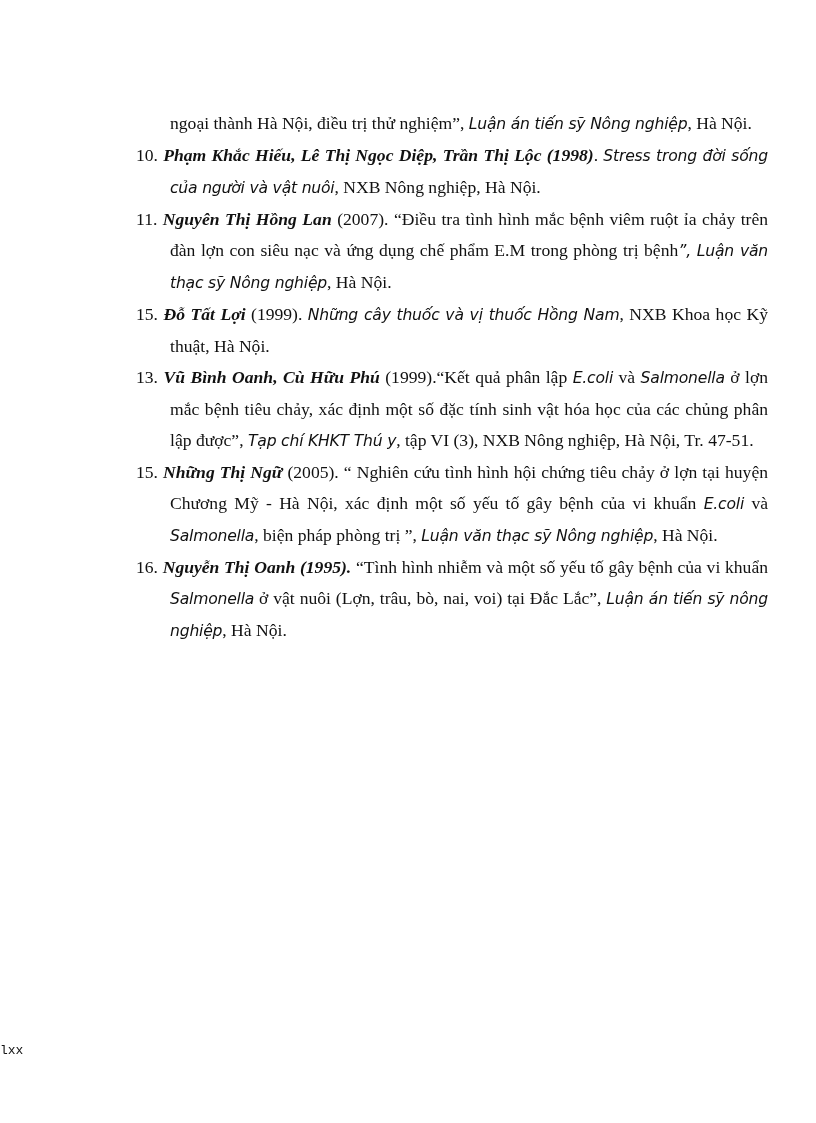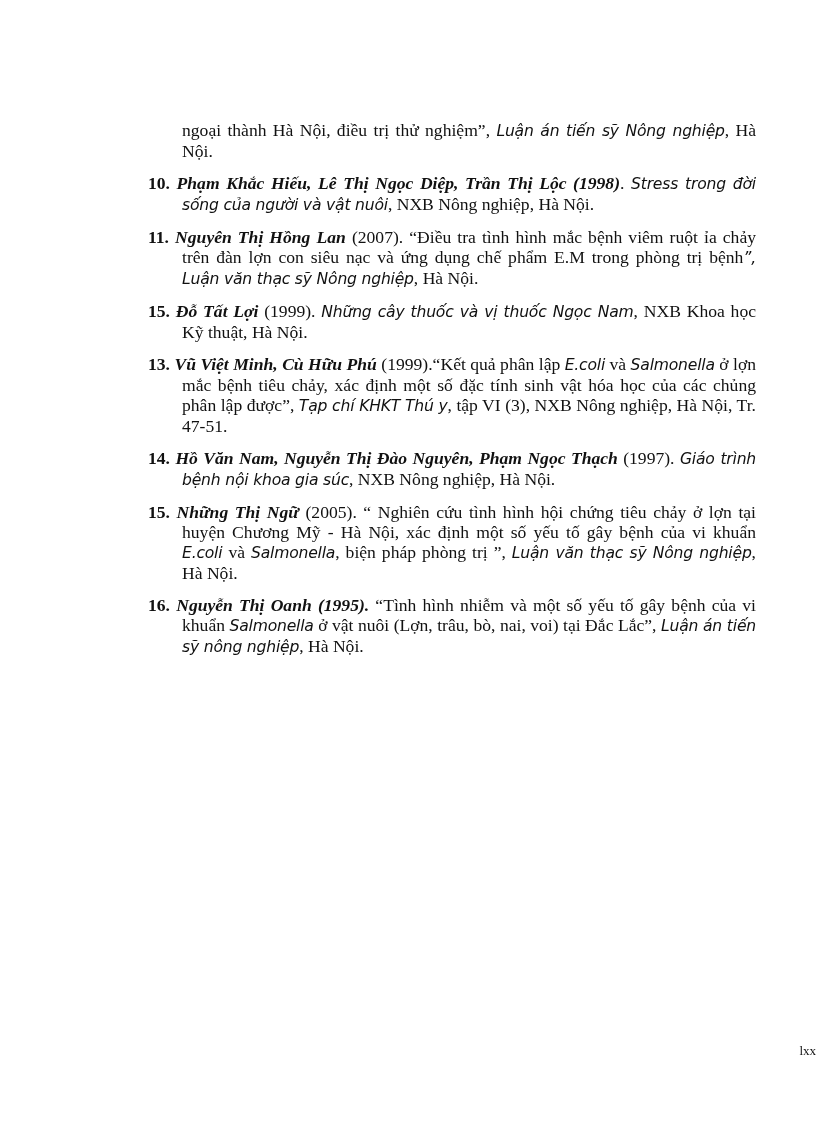--- a/index.html
+++ b/index.html
@@ -5,45 +5,44 @@
     html, body { margin: 0; padding: 0; background: #ffffff; }
     body {
       width: 816px; height: 1123px; position: relative; overflow: hidden;
       font-family: "Liberation Serif", "DejaVu Serif", serif;
       color: #111111;
     }
     .page { position: absolute; left: 0; top: 0; width: 816px; height: 1123px; }
     .refs { position: absolute; left: 136px; top: 108px; width: 632px; }
     .ref {
       font-size: 17.6px;
-      line-height: 20px;
+      line-height: 31px;
       text-align: justify;
       padding-left: 34px;
       text-indent: -34px;
-      margin: 12px;
+      margin: 0;
     }
     .ref.continued { padding-left: 34px; text-indent: 0; }
     .ref b { font-weight: bold; font-style: italic; }
     .ref i { font-style: italic; font-family: "DejaVu Sans", sans-serif; font-size: 15.6px; letter-spacing: -0.2px; }
-    .num { font-weight: bold; }
+    .num { font-weight: normal; }
     .page-number {
-      position: absolute; top: 1043px; left: 0; width: 816px; text-align: right;
-      font-size: 13px; font-family: Liberation Serif, serif;
+      position: absolute; top: 1043px; left: 0; width: 816px; text-align: left;
+      font-size: 13px; font-family: Liberation Mono, monospace;
     }
   </style>
 </head>
 <body>
 
 <div class="page">
   <div class="refs">
     <p class="ref continued">ngoại thành Hà Nội, điều trị thử nghiệm”,  <i>Luận án tiến sỹ Nông nghiệp</i>, Hà Nội.</p>
     <div>
         <p class="ref"><span class="num">10. </span><b>Phạm Khắc Hiếu, Lê Thị Ngọc Diệp, Trần Thị Lộc (1998)</b>. <i>Stress trong đời sống của người và vật nuôi</i>, NXB Nông nghiệp,  Hà Nội.</p>
         <p class="ref"><span class="num">11. </span><b>Nguyên Thị Hồng Lan</b> (2007). “Điều tra tình hình mắc bệnh viêm ruột ỉa chảy trên đàn lợn con siêu nạc và ứng dụng chế phẩm E.M trong phòng trị bệnh<i>”, Luận văn thạc sỹ Nông nghiệp</i>, Hà Nội.</p>
-        <p class="ref"><span class="num">15. </span><b>Đỗ Tất Lợi</b> (1999). <i>Những cây thuốc và vị thuốc Ngọc Nam</i>, NXB Khoa học Kỹ thuật, Hà Nội.</p>
-        <p class="ref"><span class="num">13. </span><b>Vũ Việt Minh, Cù Hữu Phú</b> (1999).“Kết quả phân lập <i>E.coli</i> và <i>Salmonella</i> ở lợn mắc bệnh tiêu chảy, xác định một số đặc tính sinh vật hóa học của các chủng phân lập được”, <i>Tạp chí KHKT Thú y</i>, tập VI (3), NXB Nông nghiệp, Hà Nội, Tr. 47-51.</p>
-        <p class="ref"><span class="num">14. </span><b>Hồ Văn Nam, Nguyễn Thị Đào Nguyên, Phạm Ngọc Thạch</b> (1997). <i>Giáo trình bệnh nội khoa gia súc</i>, NXB Nông nghiệp, Hà Nội.</p>
+        <p class="ref"><span class="num">15. </span><b>Đỗ Tất Lợi</b> (1999). <i>Những cây thuốc và vị thuốc Hồng Nam</i>, NXB Khoa học Kỹ thuật, Hà Nội.</p>
+        <p class="ref"><span class="num">13. </span><b>Vũ Bình Oanh, Cù Hữu Phú</b> (1999).“Kết quả phân lập <i>E.coli</i> và <i>Salmonella</i> ở lợn mắc bệnh tiêu chảy, xác định một số đặc tính sinh vật hóa học của các chủng phân lập được”, <i>Tạp chí KHKT Thú y</i>, tập VI (3), NXB Nông nghiệp, Hà Nội, Tr. 47-51.</p>
         <p class="ref"><span class="num">15. </span><b>Những Thị Ngữ</b> (2005). “ Nghiên cứu tình hình hội chứng tiêu chảy ở lợn tại huyện Chương Mỹ - Hà Nội, xác định một số yếu tố gây bệnh của vi khuẩn <i>E.coli</i> và <i>Salmonella</i>, biện pháp phòng trị ”, <i>Luận văn thạc sỹ Nông nghiệp</i>, Hà Nội.</p>
         <p class="ref"><span class="num">16. </span><b>Nguyễn Thị Oanh (1995).</b> “Tình hình nhiễm và một số yếu tố gây bệnh của vi khuẩn <i>Salmonella</i> ở vật nuôi (Lợn, trâu, bò, nai, voi) tại Đắc Lắc”, <i>Luận án tiến sỹ nông nghiệp</i>, Hà Nội.</p>
       </div>
   </div>
   <div class="page-number">lxx</div>
 </div>
 
 </body></html>

